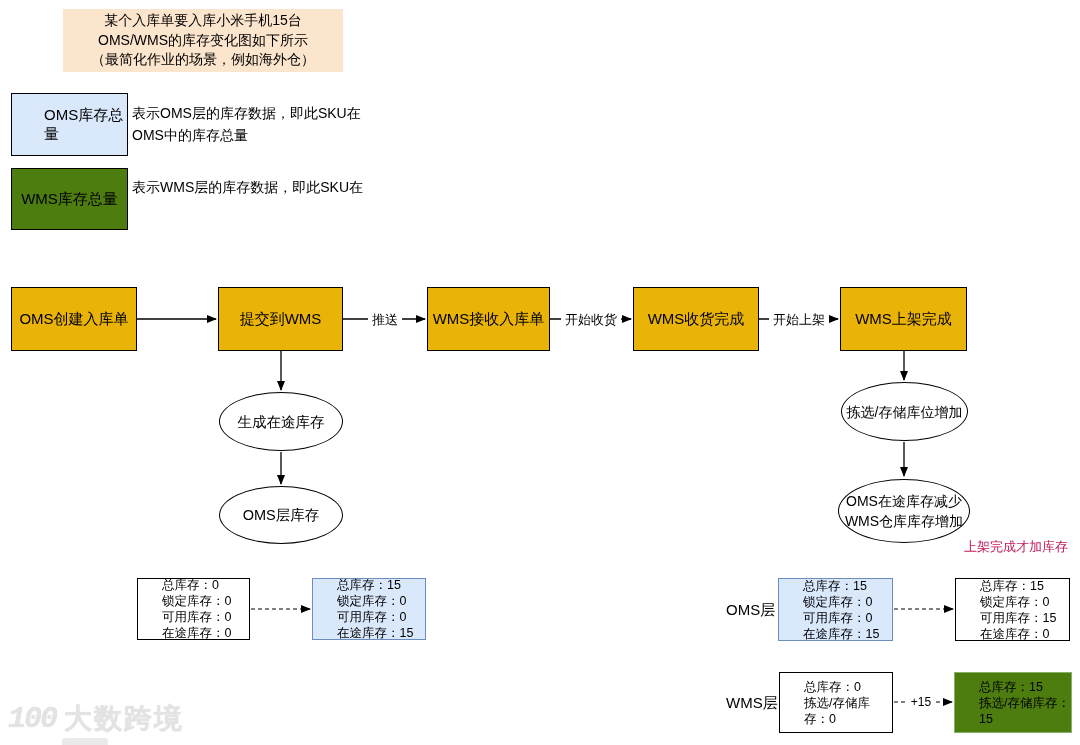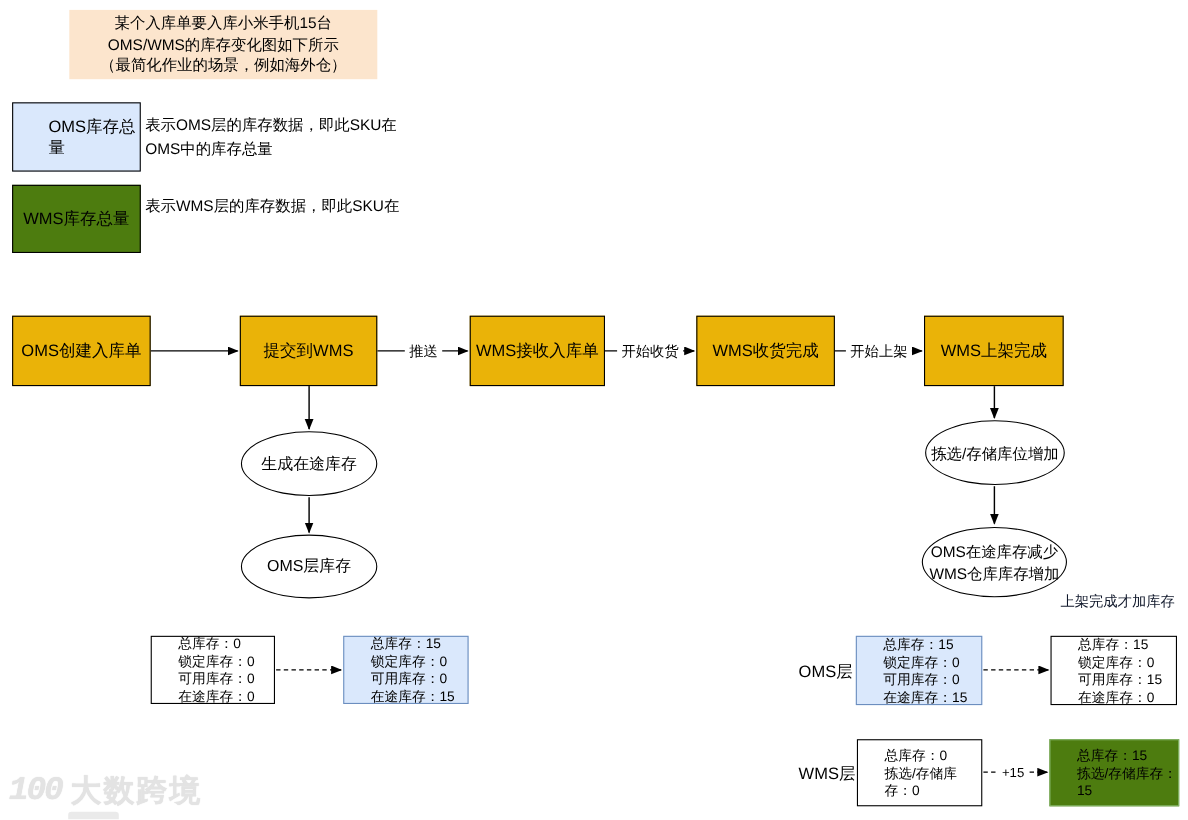--- a/index.html
+++ b/index.html
@@ -37,21 +37,21 @@
     font-size:15px;box-sizing:border-box;border:1px solid #000;
   }
   .legend-desc{
     position:absolute;left:132px;font-size:14px;line-height:22px;
   }
   .edge-label{
     position:absolute;transform:translateX(-50%);background:#fff;
     padding:0 4px;font-size:13px;white-space:nowrap;
   }
   .row-label{position:absolute;font-size:15px;}
-  .note{position:absolute;left:964px;top:538px;font-size:13px;color:#0f172a;white-space:nowrap;}
+  .note{position:absolute;left:964px;top:538px;font-size:13px;color:#be185d;white-space:nowrap;}
   .watermark{
     position:absolute;left:8px;top:700px;display:flex;align-items:center;
     color:#e3e3e3;user-select:none;
   }
   .watermark .wm-logo{
     font-size:30px;font-weight:bold;font-style:italic;letter-spacing:-2px;margin-right:8px;
     text-shadow:0 0 1px #d8d8d8;
     font-family:Liberation Mono, monospace;
   }
   .watermark .wm-text{

